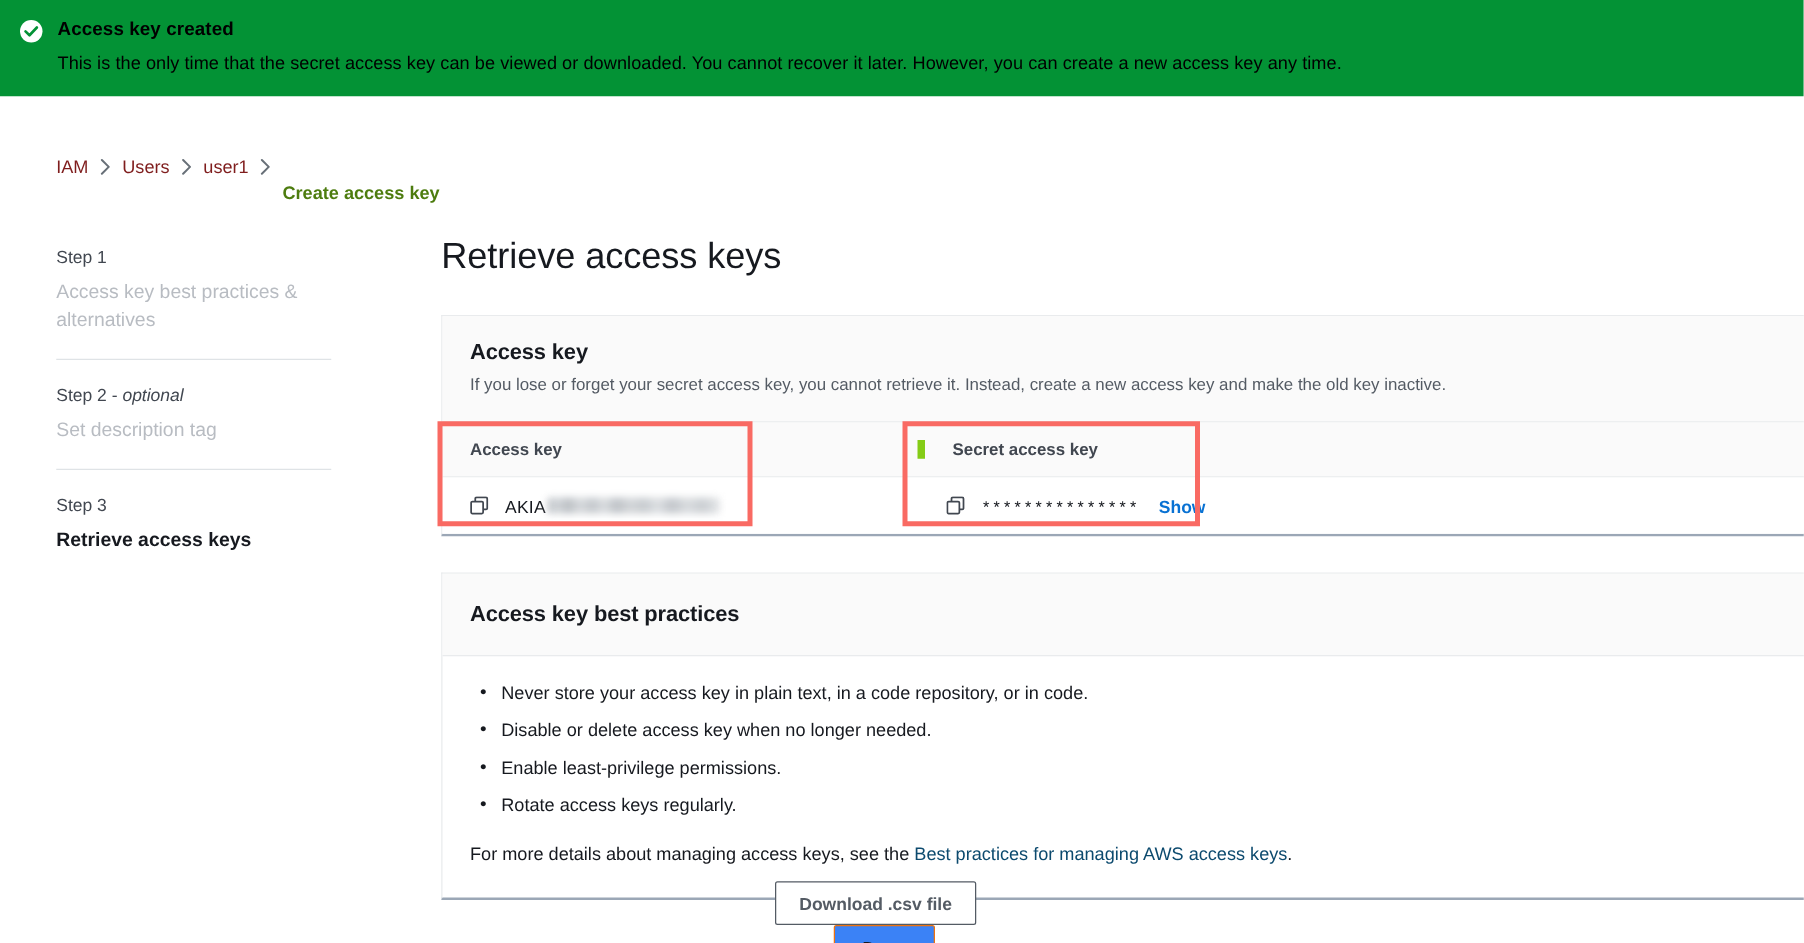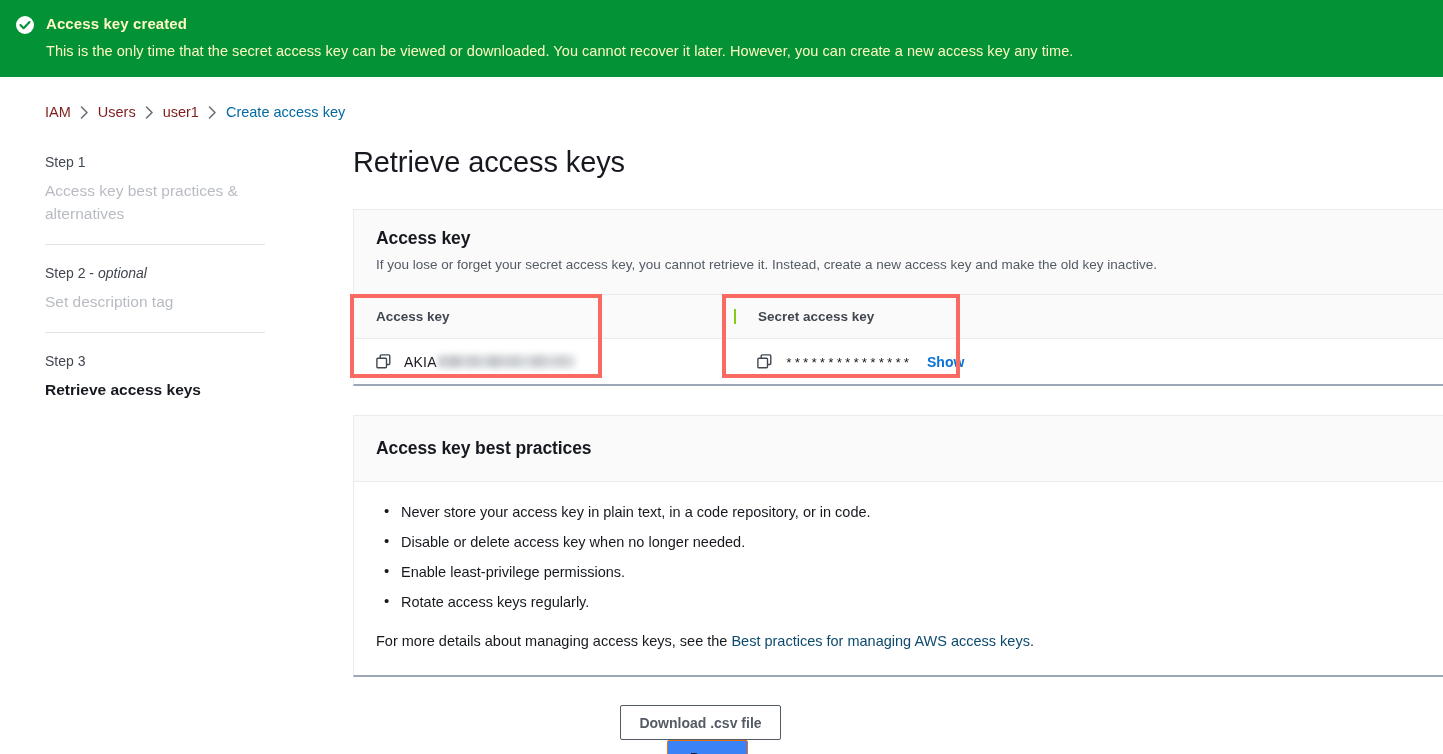--- a/index.html
+++ b/index.html
@@ -10,21 +10,21 @@
     color: #16191f;
     overflow: hidden;
   }
 
   
   .flash-banner {
     position: relative;
     width: 1443px;
     height: 77px;
     background: #039235;
-    color: #fef9c3;
+    color: #000000;
     padding: 14px 0 0 16px;
   }
   .flash-row { display: flex; align-items: flex-start; }
   .flash-check {
     width: 18px; height: 18px;
     border-radius: 50%;
     background: #ffffff;
     margin-top: 2px;
     flex: 0 0 auto;
     display: flex; align-items: center; justify-content: center;
@@ -49,21 +49,21 @@
     display: flex;
     align-items: center;
     padding: 27px 0 0 45px;
     font-size: 14.5px;
   }
   .crumb-link {
     color: #7f1d1d;
     text-decoration: none;
     cursor: pointer;
   }
-  .crumb-current { color: #0369a1; font-weight: normal; }
+  .crumb-current { color: #4d7c0f; font-weight: bold; margin-top: 43px; }
   .crumb-sep {
     margin: 0 9px;
     color: #687078;
     display: inline-flex;
     align-items: center;
   }
 
   
   .page {
     display: flex;
@@ -145,21 +145,21 @@
     align-items: center;
   }
   .kt-body {
     display: flex;
     background: #ffffff;
     height: 45px;
     align-items: center;
   }
   .kt-col-a { width: 380px; flex: 0 0 380px; padding-left: 22px; }
   .kt-col-b { width: 380px; flex: 0 0 380px; padding-left: 22px; border-left: 1px solid transparent; }
-  .kt-head .kt-col-b { border-left: 2px solid #84cc16; }
+  .kt-head .kt-col-b { border-left: 6px solid #84cc16; }
   .kt-th {
     font-size: 13.5px;
     font-weight: bold;
     color: #414750;
   }
   .kt-cell {
     display: flex;
     align-items: center;
     font-size: 14px;
     color: #16191f;

